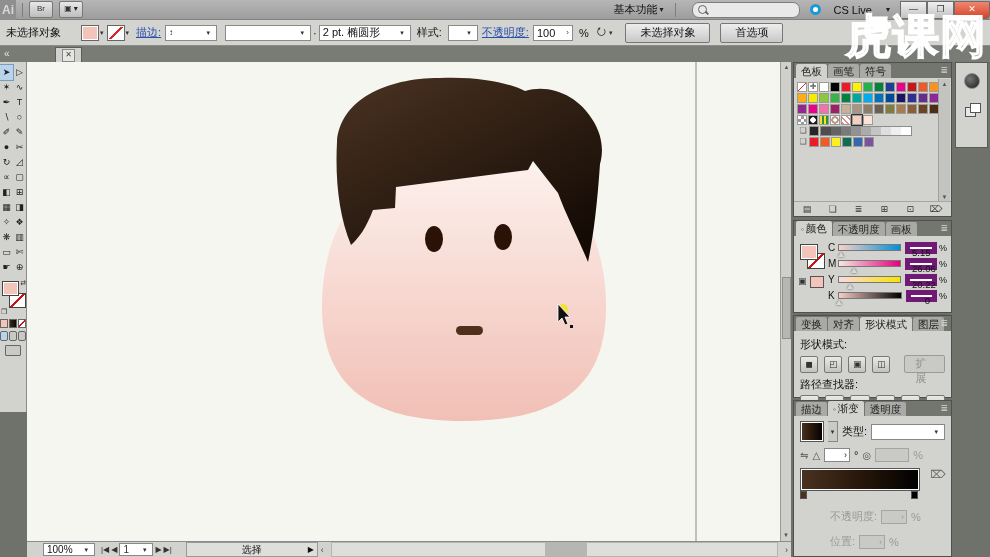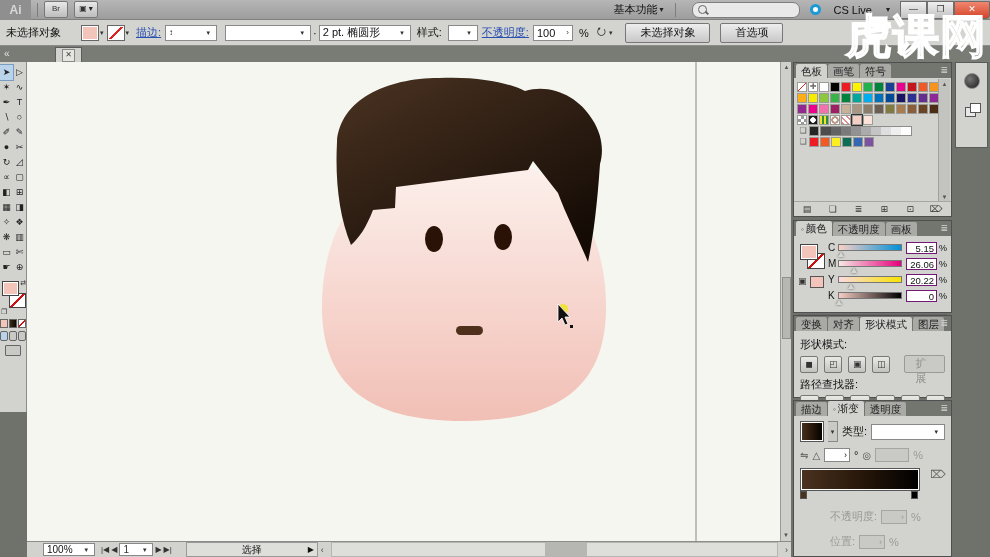--- a/index.html
+++ b/index.html
@@ -4,21 +4,21 @@
 <style>
   html,body{margin:0;padding:0;background:#555;}
   .app{position:relative;width:990px;height:557px;overflow:hidden;
        font-family:"Liberation Sans","DejaVu Sans",sans-serif;font-size:11px;color:#111;
        background:#6f716b;}
   .abs{position:absolute;}
 
   
   .menubar{left:0;top:0;width:990px;height:20px;background:linear-gradient(#b6b6b6,#9d9d9d);
            display:flex;align-items:center;border-bottom:1px solid #818181;box-sizing:border-box;}
-  .ai-logo{width:31px;height:20px;background:#8f8f8f;color:#d8d8d8;font-weight:bold;
+  .ai-logo{width:16px;height:20px;background:#8f8f8f;color:#d8d8d8;font-weight:bold;
            text-align:center;line-height:20px;font-size:12px;}
   .menu-item{padding:0 8px;line-height:20px;cursor:default;white-space:nowrap;}
   .mb-sep{width:1px;height:14px;background:#7d7d7d;margin:0 6px;}
   .mb-btn{width:22px;height:15px;background:linear-gradient(#e8e8e8,#bdbdbd);border:1px solid #777;
           border-radius:2px;font-size:8px;line-height:14px;text-align:center;color:#333;margin-right:6px;}
   .caret{font-size:8px;color:#222;margin-left:2px;}
   .workspace{margin-left:auto;display:flex;align-items:center;padding:0 6px;}
   .searchbox{width:96px;height:14px;background:#e9e9e9;border:1px solid #7e7e7e;border-radius:7px;
              display:flex;align-items:center;padding:0 5px;margin:0 10px;}
   .mag{width:7px;height:7px;border:1.5px solid #666;border-radius:50%;position:relative;}
@@ -133,21 +133,21 @@
   .ci-fill{position:absolute;left:6px;top:8px;width:16px;height:14px;background:var(--pink);border:1px solid #444;z-index:2;box-shadow:0 0 0 1px #fff inset;}
   .ci-stroke{position:absolute;left:13px;top:17px;width:16px;height:14px;border:1px solid #444;z-index:1;
      background:linear-gradient(135deg,#fff 44%,#c11 44%,#c11 56%,#fff 56%);}
   .ci-cube{position:absolute;left:4px;top:40px;font-size:9px;color:#333;}
   .ci-cubesw{position:absolute;left:16px;top:40px;width:12px;height:10px;background:var(--pink);border:1px solid #555;}
   .ch-row{display:flex;align-items:center;margin-bottom:5px;height:11px;}
   .ch-label{width:10px;font-size:10px;}
   .ch-track{position:relative;width:66px;height:7px;border:1px solid #777;box-sizing:border-box;}
   .ch-marker{position:absolute;top:7px;width:0;height:0;border-left:3.5px solid transparent;border-right:3.5px solid transparent;
              border-bottom:5px solid #d8d8d5;margin-left:-3.5px;filter:drop-shadow(0 0 1px #555);}
-  .ch-val{width:32px;height:12px;background:#fff;border:1px solid #701a75;font-size:9.5px;text-align:right;
+  .ch-val{width:32px;height:12px;background:#fff;border:5px solid #701a75;font-size:9.5px;text-align:right;
           padding:0 2px;margin-left:4px;box-sizing:border-box;line-height:12px;}
   .ch-unit{font-size:9px;margin-left:2px;}
   .spectrum{display:flex;height:12px;margin:4px 4px 4px 4px;border:1px solid #666;}
   .spec-none{width:13px;background:linear-gradient(135deg,#fff 44%,#d22 44%,#d22 56%,#fff 56%);border-right:1px solid #666;}
   .spec-bar{flex:1;background:linear-gradient(90deg,#f00,#ff0,#0f0,#0ff,#00f,#f0f,#f00);}
   .spec-k{width:9px;background:#000;}
   .spec-w{width:9px;background:#fff;border-left:1px solid #666;}
 
   
   .pf-body{padding:4px 6px;}

